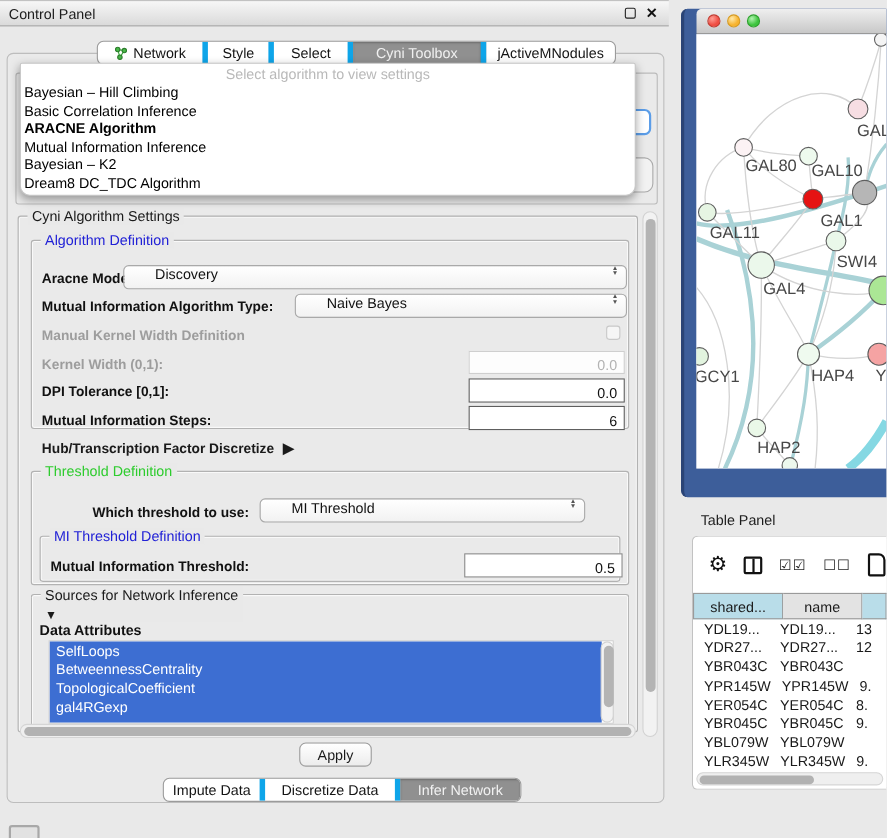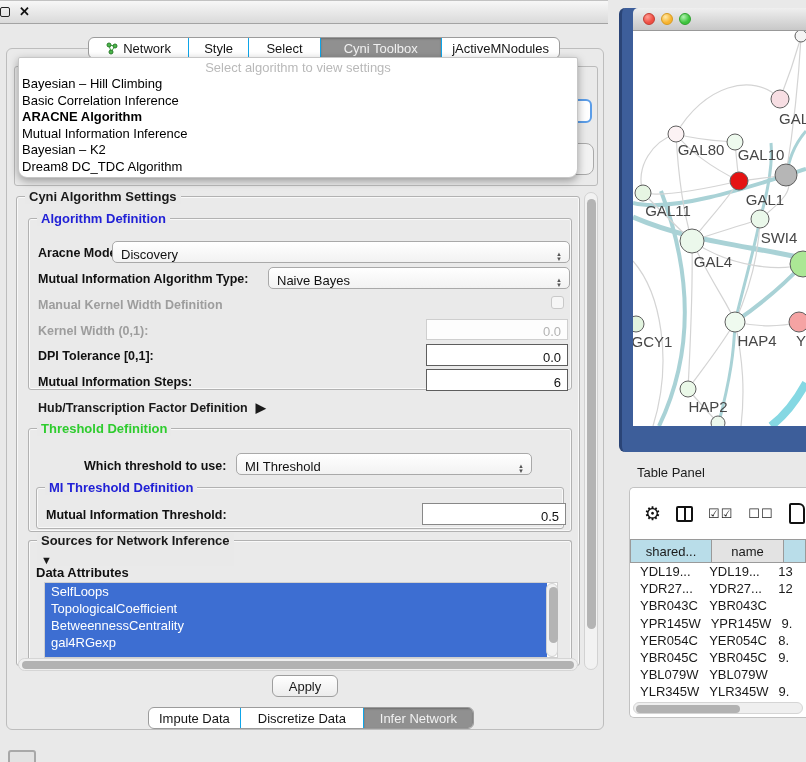--- a/index.html
+++ b/index.html
@@ -22,48 +22,48 @@
     display:flex; align-items:center;
   }
   .cp-title { font-size:13px; color:#1c1c1c; padding-left:8px; flex:1; }
   .float-glyph { width:10px; height:10px; border:1.5px solid #222; border-radius:2px; margin-right:9px; }
   .close-glyph { font-size:13px; font-weight:bold; color:#111; margin-right:10px; line-height:10px; }
 
   
   .seg-bar { display:flex; height:22px; border:1px solid #9b9b9b; border-radius:6px;
     background:#fff; overflow:hidden; font-size:13px; }
   .seg { display:flex; align-items:center; justify-content:center; gap:4px;
-    border-right:1px solid #0ea5e9; color:#141414; white-space:nowrap; padding:0 10px; }
+    border-right:5px solid #0ea5e9; color:#141414; white-space:nowrap; padding:0 10px; }
   .seg:last-child { border-right:none; }
   .seg.selected { background:#909090; color:#f1f1f1; box-shadow:inset 0 1px 2px rgba(0,0,0,.25); }
 
   
   .algo-overlay {
     left:18px; top:57px; width:560px; height:121px;
     background:#fff; border:1px solid #c6c6c6; border-radius:2px 2px 9px 9px;
     box-shadow:0 3px 9px rgba(0,0,0,.35);
     z-index:30; padding-top:2px;
   }
   .algo-placeholder { text-align:center; color:#b9b9b9; font-size:13px; height:16px; }
   .algo-item { font-size:13px; height:16.6px; line-height:16.6px; padding-left:3px; color:#000; }
   .algo-item.selected { font-weight:bold; }
 
   
   .groupbox { border:1px solid #b2b2b2; border-radius:3px;
     box-shadow:inset 0 0 0 1px rgba(255,255,255,.7); }
   .legend { position:absolute; top:-8px; left:8px; background:#e9e9e9; padding:0 4px;
-    font-size:13px;font-weight:bold; }
+    font-size:13px; }
   .legend.blue { color:#2121d6; }
   .legend.green { color:#2ecc2e; }
 
   .flabel { font-size:12.5px; font-weight:bold; color:#111; }
   .flabel.disabled { color:#9d9d9d; }
 
   .combo { background:linear-gradient(#ffffff,#f2f2f2); border:1px solid #a9a9a9; border-radius:5px;
-    display:flex; align-items:flex-end; font-size:13px; color:#111; padding-left:8px; }
+    display:flex; align-items:flex-start; font-size:13px; color:#111; padding-left:28px; }
   .combo .steppers { margin-left:auto; margin-right:7px; display:flex; flex-direction:column;
     line-height:5px; color:#555; font-size:6px; }
 
   .tfield { background:#fff; border:1.5px solid #5e5e5e; display:flex; align-items:flex-end;
     justify-content:flex-end; padding-right:6px; font-size:13px; color:#111; }
   .tfield.disabled { border:1px solid #cfcfcf; color:#b3b3b3; background:#fdfdfd; }
 
   .checkbox { width:13px; height:13px; border:1px solid #c9c9c9; border-radius:3px; background:#f6f6f6; }
 
   
@@ -109,20 +109,21 @@
   .tp-rows { position:absolute; left:0; top:75px; right:0; height:139px; overflow:hidden; font-size:13px; }
   .tp-row { display:flex; height:17.2px; line-height:17.2px; }
   .tp-c { padding-left:10px; }
 
   text.nlabel { font-size:15px; fill:#474747; font-family:"Liberation Sans",sans-serif; }
 </style>
 </head>
 <body>
 
 <div class="abs cp-titlebar">
+  <span class="cp-title">Control Panel</span>
   <span class="float-glyph"></span>
   <span class="close-glyph">✕</span>
 </div>
 
 <div class="abs" style="left:6px;top:48px;width:598px;height:682px;border:1px solid #bdbdbd;border-radius:6px;background:#eaeaea;"></div>
 
 <div class="abs seg-bar" style="left:88px;top:37px;width:472px;z-index:5;">
   <div class="seg" style="width:104px;">
     <svg width="13" height="13" viewBox="0 0 13 13">
       <line x1="3" y1="3" x2="9" y2="4" stroke="#3aa33a" stroke-width="1"></line>
@@ -200,21 +201,21 @@
 <div class="abs flabel" style="left:38px;top:349px;">DPI Tolerance [0,1]:</div>
 <div class="abs tfield" style="left:426px;top:344px;width:142px;height:22px;">
   <span>0.0</span>
 </div>
 <div class="abs flabel" style="left:38px;top:375px;">Mutual Information Steps:</div>
 <div class="abs tfield" style="left:426px;top:369px;width:142px;height:22px;">
   <span>6</span>
 </div>
 
 <div class="abs" style="left:38px;top:400px;font-size:12.5px;font-weight:bold;display:flex;gap:8px;align-items:center;">
-  <span>Hub/Transcription Factor Definition</span>
+  <span>Hub/Transcription Factor Discretize</span>
   <span style="font-size:13px;">▶</span>
 </div>
 
 <div class="abs groupbox" style="left:28px;top:428px;width:544px;height:104px;">
   <span class="legend green">Threshold Definition</span>
 </div>
 <div class="abs flabel" style="left:84px;top:459px;">Which threshold to use:</div>
 <div class="abs combo" style="left:236px;top:453px;width:296px;height:22px;">
   <span>MI Threshold</span>
   <span class="steppers">
@@ -234,22 +235,22 @@
   <span class="legend" style="display:flex;gap:6px;align-items:flex-start;flex-direction:column;">
     <span>Sources for Network Inference</span>
     <span style="font-size:11px;">▼</span>
   </span>
 </div>
 <div class="abs flabel" style="left:36px;top:565px;font-size:13px;">Data Attributes</div>
 <div class="abs attr-list" style="left:44px;top:582px;width:514px;height:76px;">
   <div class="attr-sel" style="width:502px;"></div>
   <div id="attr-items">
       <div class="attr-item">SelfLoops</div>
+      <div class="attr-item">BetweennessCentrality</div>
       <div class="attr-item">TopologicalCoefficient</div>
-      <div class="attr-item">BetweennessCentrality</div>
       <div class="attr-item">gal4RGexp</div>
     </div>
 </div>
 <div class="abs sb-track-v" style="left:546px;top:583px;width:12px;height:74px;">
   <div class="sb-thumb-v" style="top:3px;height:56px;left:1.5px;"></div>
 </div>
 
 <div class="abs sb-track-h" style="left:18px;top:658px;width:560px;height:13px;">
   <div class="sb-thumb-h" style="left:3px;width:552px;"></div>
 </div>

